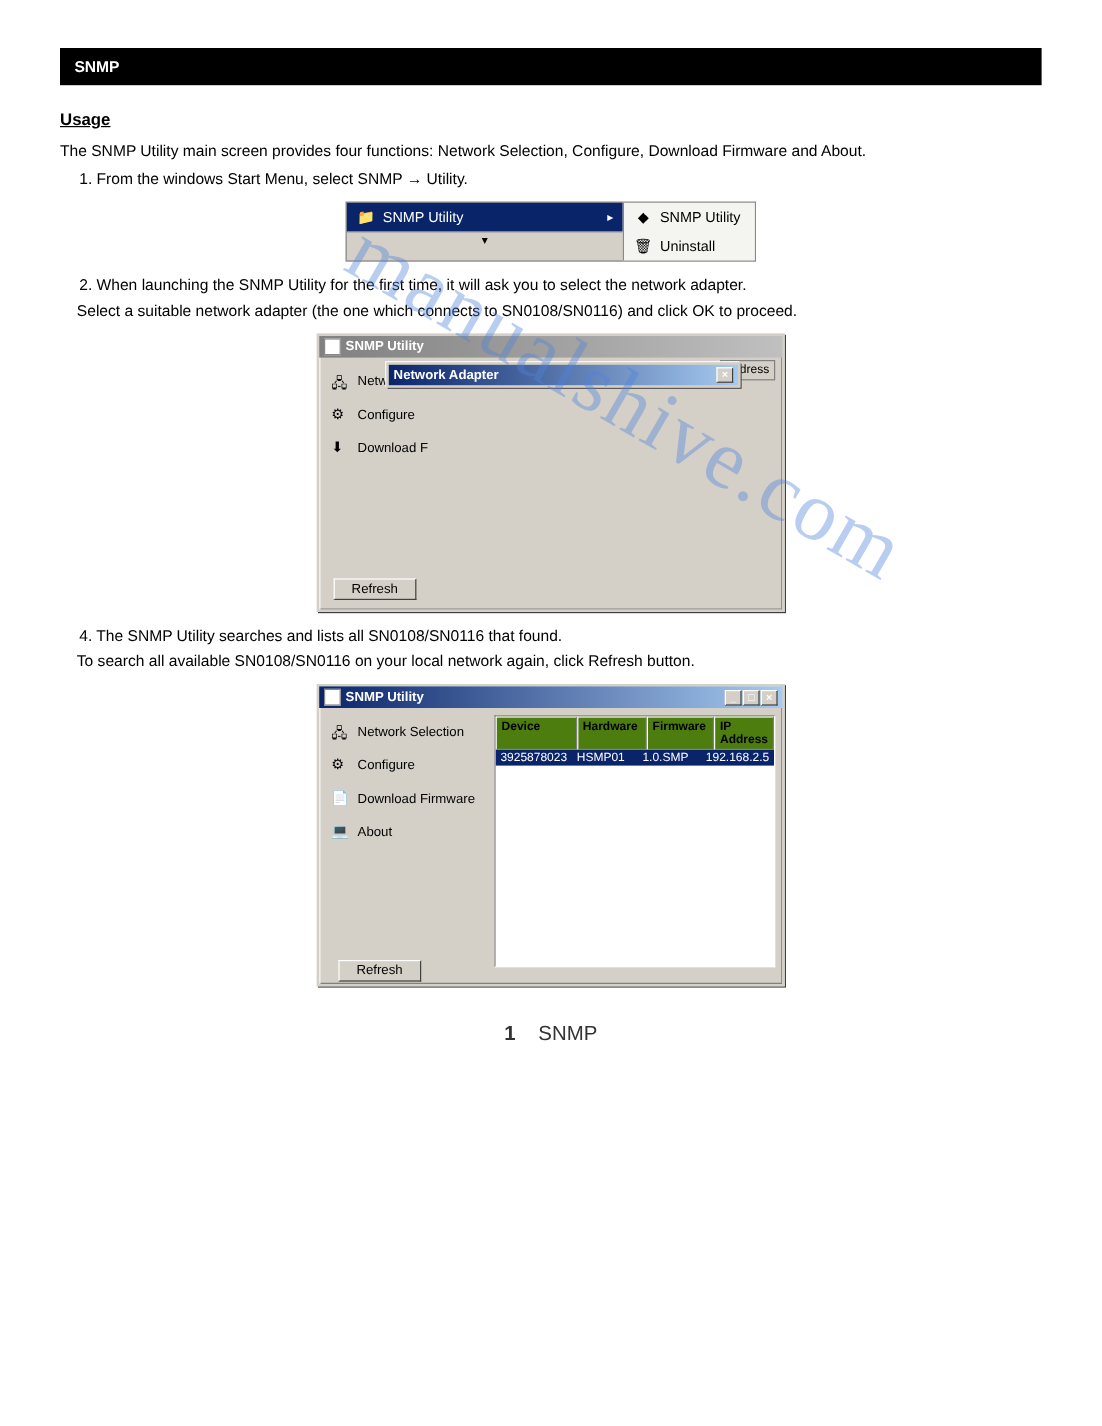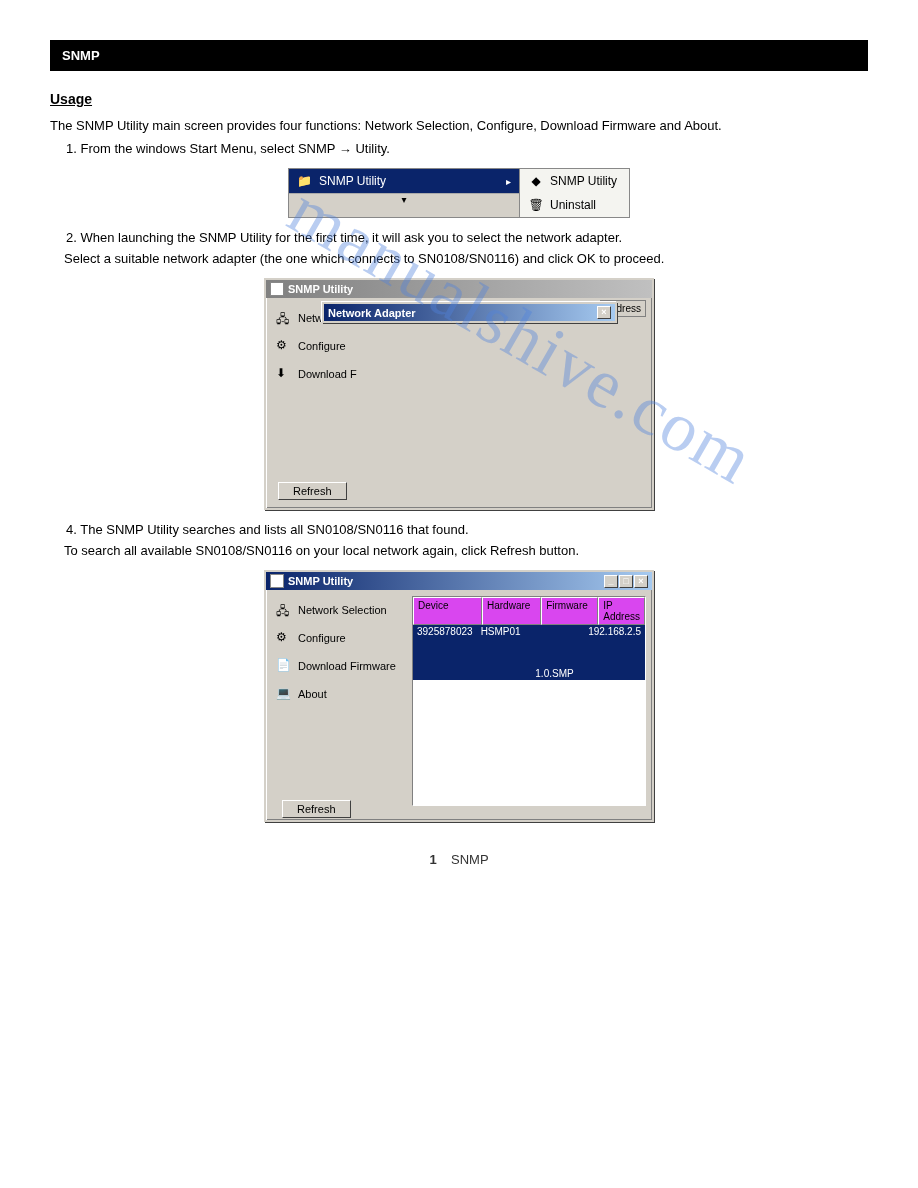--- a/index.html
+++ b/index.html
@@ -181,40 +181,41 @@
     .table-pane {
       background:#fff;
       border:1px solid #808080;
       border-right-color:#fff;
       border-bottom-color:#fff;
       height:210px;
       overflow:hidden;
     }
     .tbl-header {
       display:flex;
-      background:#d946ef;
+      background:#4d7c0f;
       font-size:10px;
+      font-weight:bold;
     }
     .tbl-col {
       padding:2px 4px;
       border:1px solid #fff;
       border-right-color:#808080;
       border-bottom-color:#808080;
     }
     .tbl-row {
       display:flex;
       background:#0a246a;
       color:#fff;
       font-size:10px;
     }
     .tbl-cell { padding:1px 4px; }
 
     .footer {
       text-align:center;
-      font-size:13px;
+      font-size:17px;
       margin-top: 30px;
       color:#333;
     }
     .footer .bold { font-weight:bold;}
 
     .clearfix::after { content:""; display:block; clear:both; }
   </style>
 </head>
 <body>
 
@@ -333,21 +334,21 @@
         <div class="table-pane">
           <div class="tbl-header">
             <div class="tbl-col" style="width:70px;">Device</div>
             <div class="tbl-col" style="width:60px;">Hardware</div>
             <div class="tbl-col" style="width:58px;">Firmware</div>
             <div class="tbl-col" style="flex:1;">IP Address</div>
           </div>
           <div class="tbl-row">
             <div class="tbl-cell" style="width:70px;">3925878023</div>
             <div class="tbl-cell" style="width:60px;">HSMP01</div>
-            <div class="tbl-cell" style="width:58px;margin-top:42px;">1.0.SMP</div>
+            <div class="tbl-cell" style="width:58px;">1.0.SMP</div>
             <div class="tbl-cell" style="flex:1;text-align:right;">192.168.2.5</div>
           </div>
         </div>
       </div>
     </div>
   </div>
 </div>
 
 <div class="footer">
   <span class="bold">1</span>

